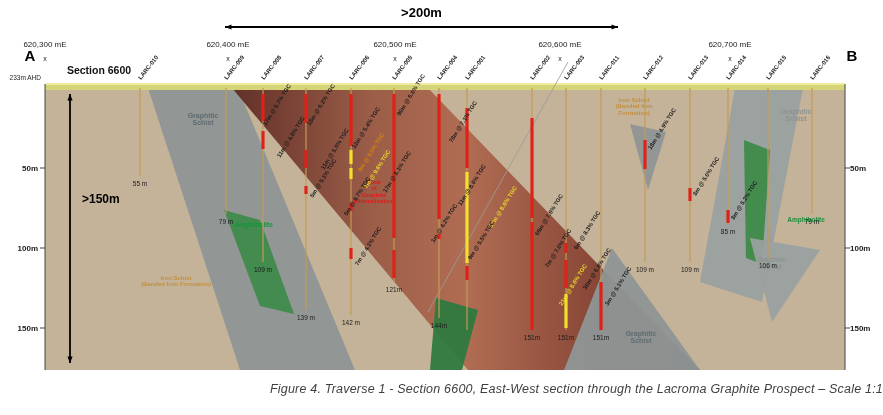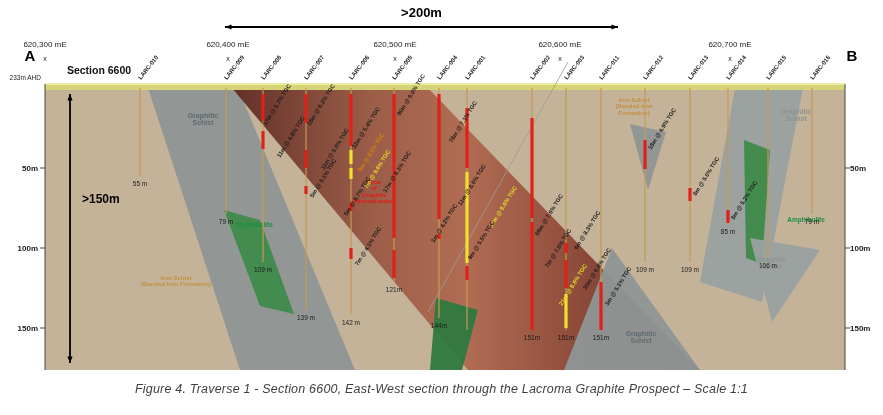--- a/index.html
+++ b/index.html
@@ -1,19 +1,19 @@
 <!DOCTYPE html>
 <html><head>
 <meta charset="utf-8">
 <style>
   html,body{margin:0;padding:0;background:#ffffff;}
   body{font-family:"Liberation Sans", sans-serif;}
   .fig{position:relative;width:883px;height:415px;background:#ffffff;overflow:hidden;}
   .fig svg{position:absolute;left:0;top:0;}
-  .caption{position:absolute;left:0;top:382px;width:883px;text-align:center;
+  .caption{position:absolute;left:0;top:382px;width:883px;text-align:right;
            font-style:italic;font-size:12.5px;color:#3f3f3f;letter-spacing:.2px;}
 </style>
 </head>
 <body>
 
 <div class="fig">
   <svg id="scene" width="883" height="415" viewBox="0 0 883 415">
       <defs>
         <linearGradient id="zg" x1="0" y1="0" x2="1" y2="0">
           <stop offset="0" stop-color="#5e2b24"></stop>

